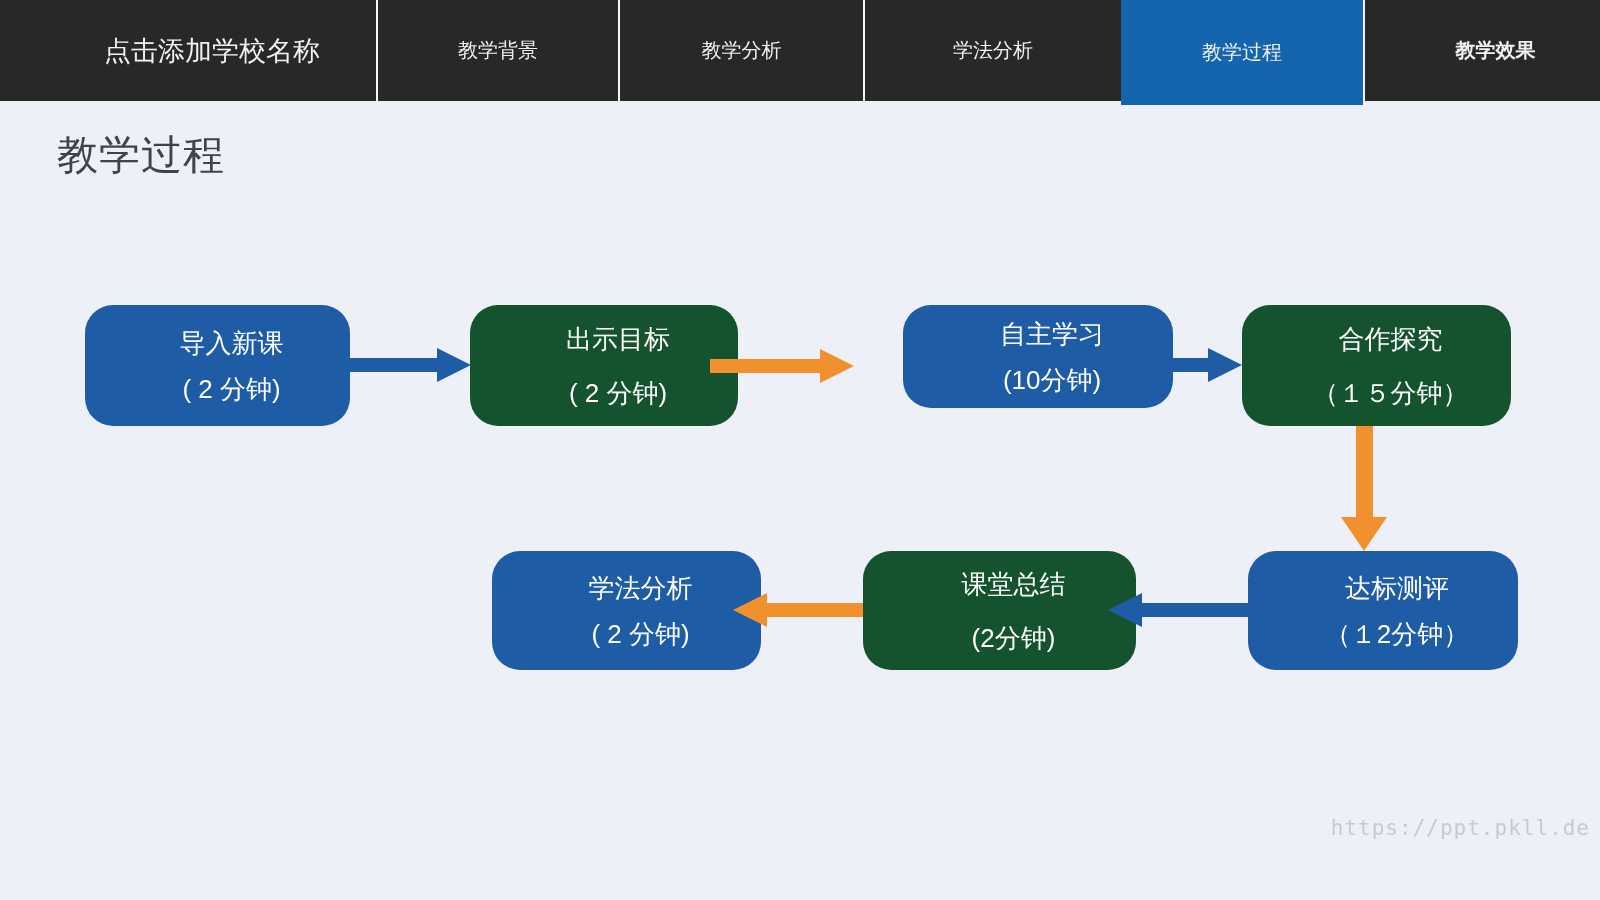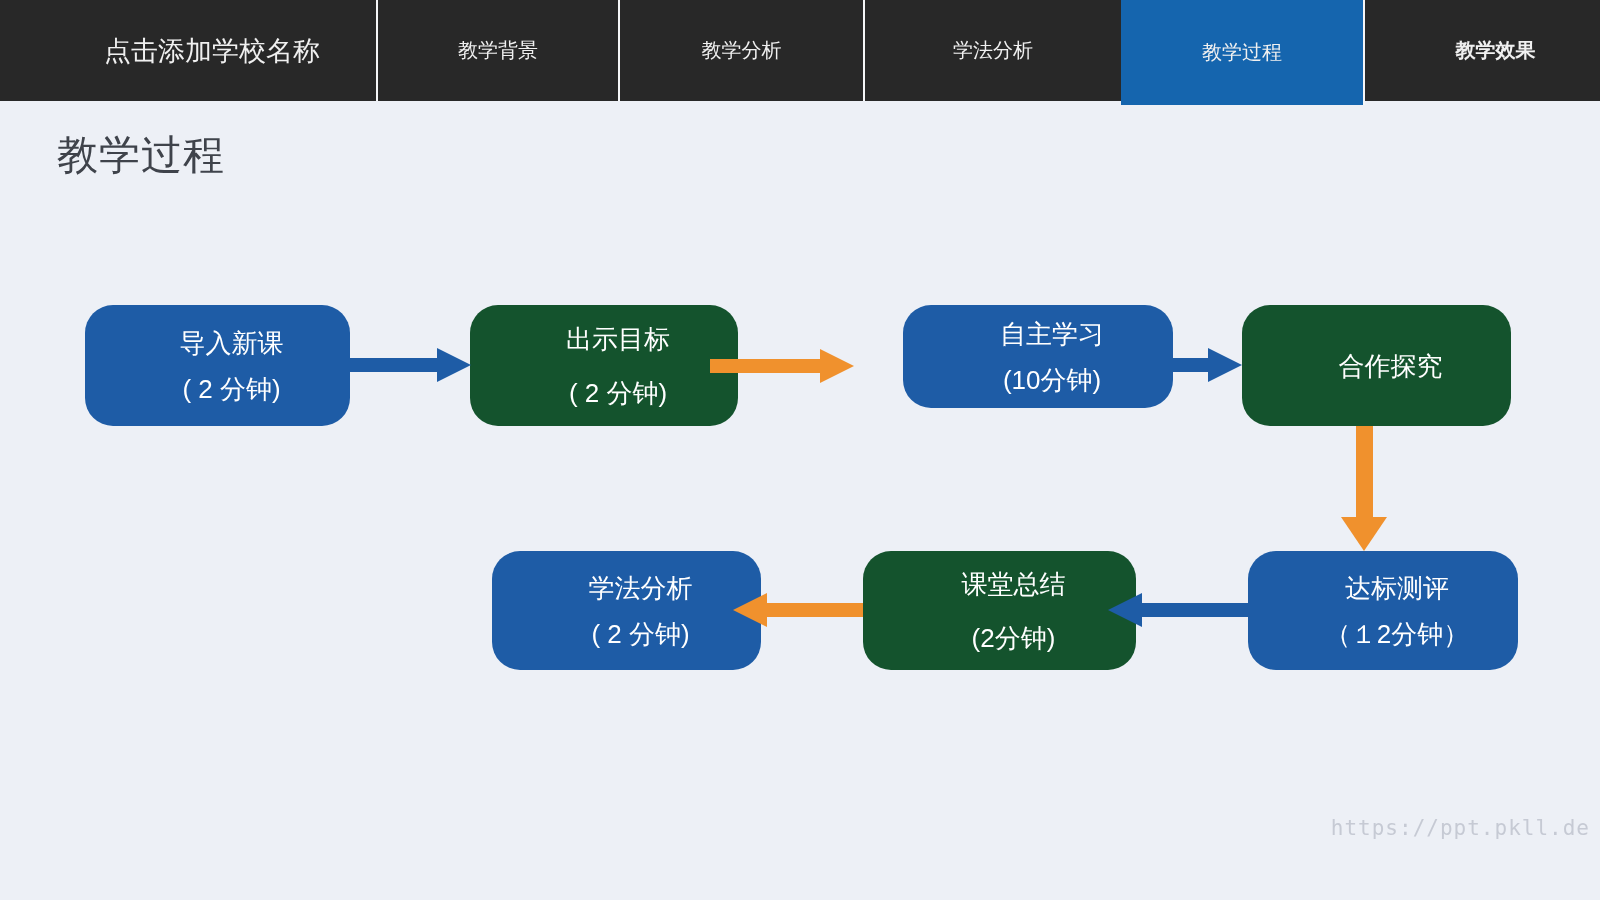--- a/index.html
+++ b/index.html
@@ -92,20 +92,21 @@
   <div class="node orange n2">
     <span>出示目标</span>
     <span>( 2 分钟)</span>
   </div>
   <div class="node blue n3">
     <span>自主学习</span>
     <span>(10分钟)</span>
   </div>
   <div class="node orange n4">
     <span>合作探究</span>
+    <span>（１５分钟）</span>
   </div>
   <div class="node blue n5">
     <span>达标测评</span>
     <span>（１2分钟）</span>
   </div>
   <div class="node orange n6">
     <span>课堂总结</span>
     <span>(2分钟)</span>
   </div>
   <div class="node blue n7">

